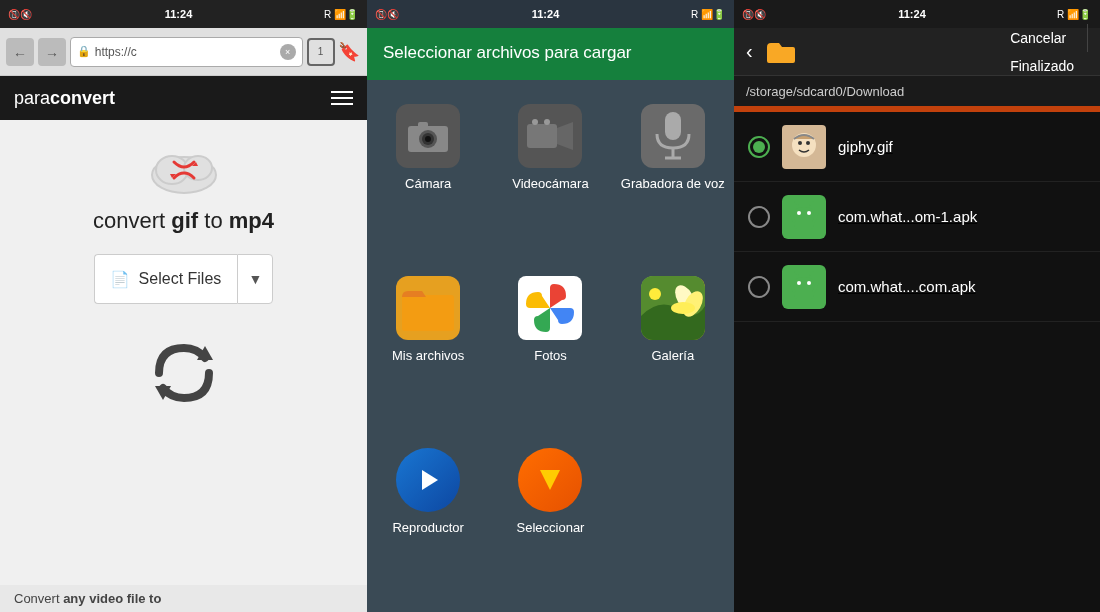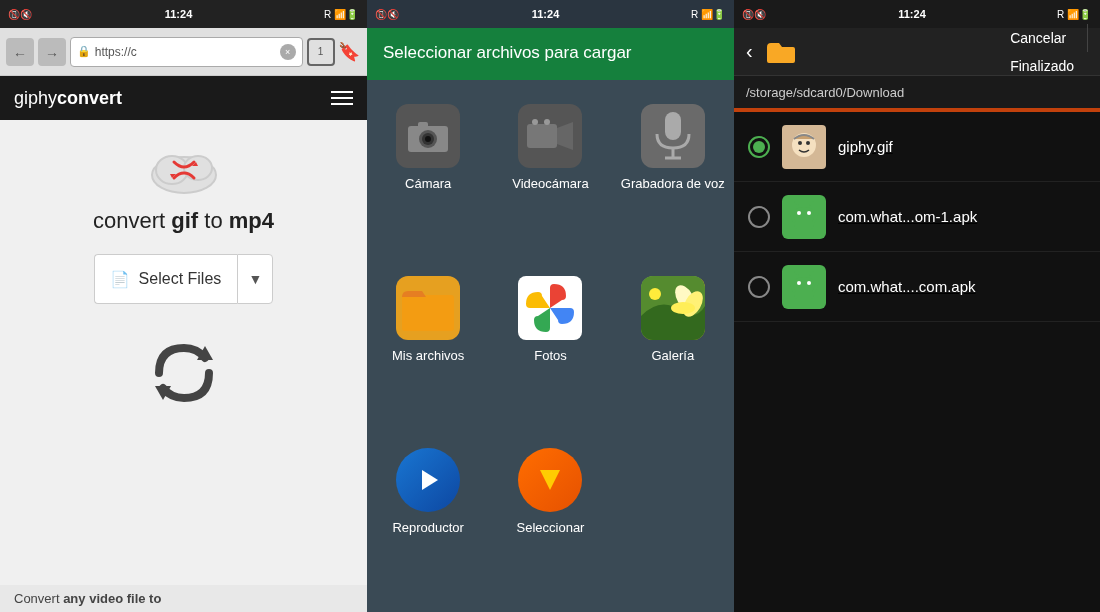--- a/index.html
+++ b/index.html
@@ -318,21 +318,21 @@
 
     .path-bar {
       height: 36px;
       background: #1a1a1a;
       display: flex;
       align-items: center;
       padding: 0 12px;
       font-size: 13px;
       color: #ccc;
       flex-shrink: 0;
-      border-bottom: 4px solid #c2410c;
+      border-bottom: 6px solid #c2410c;
     }
 
     .file-list {
       flex: 1;
       overflow-y: auto;
       background: #111;
       text-decoration: underline;
     }
 
     .file-list-item {
@@ -429,21 +429,21 @@
       <span style="font-size:11px;color:#888;">🔒</span>
       <span style="font-size:12px;color:#555;">https://c</span>
       <div class="url-close">×</div>
     </div>
     <div class="tab-btn">1</div>
     <div class="bookmark-btn">🔖</div>
   </div>
 
   <div class="app-header">
     <div class="app-logo">
-      <span>giphy</span><strong>convert</strong>
+      <span>para</span><strong>convert</strong>
     </div>
     <div class="hamburger">
       <span></span>
         <span></span>
         <span></span>
     </div>
   </div>
 
   <div class="page-content">
 

